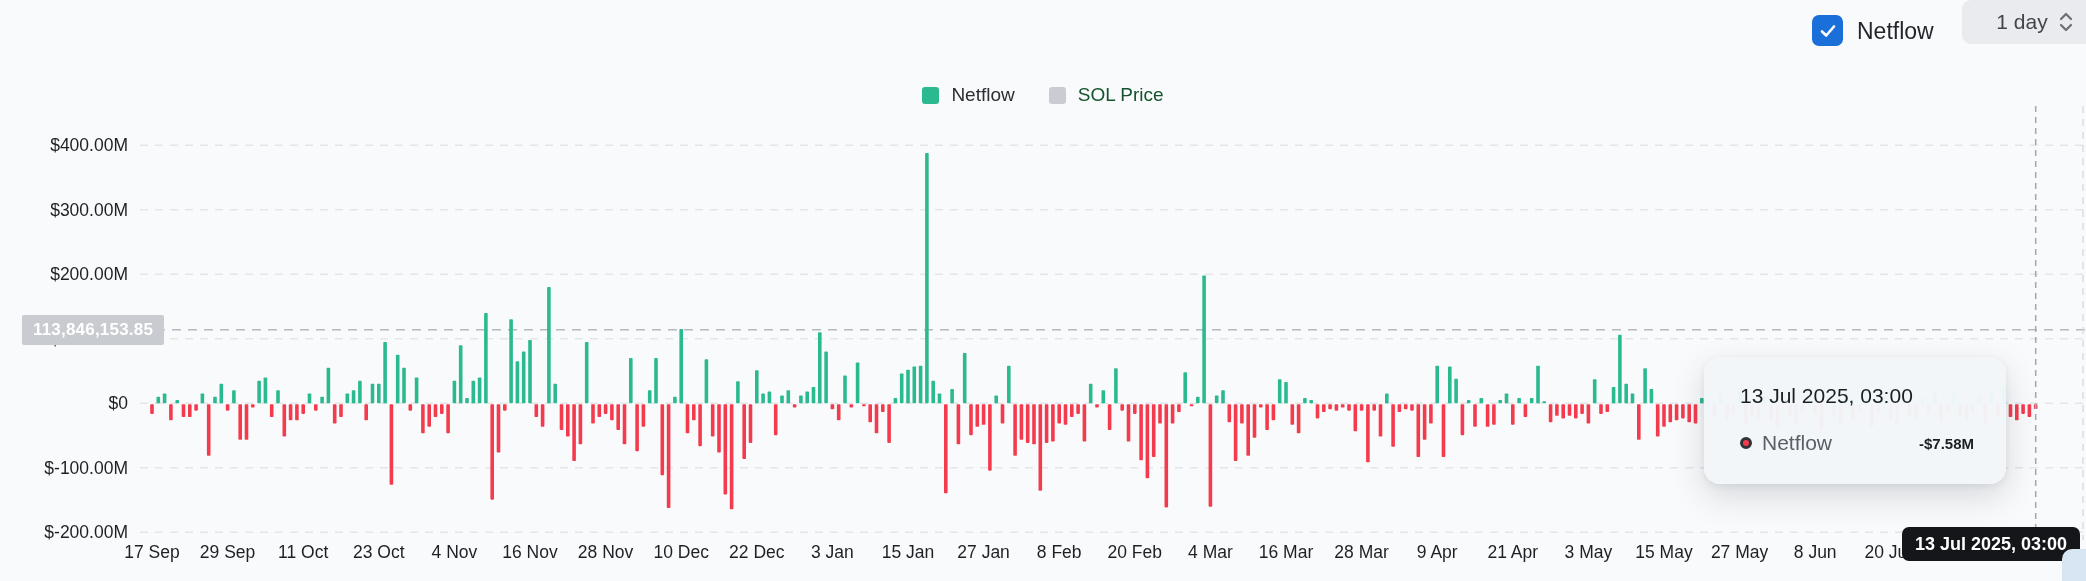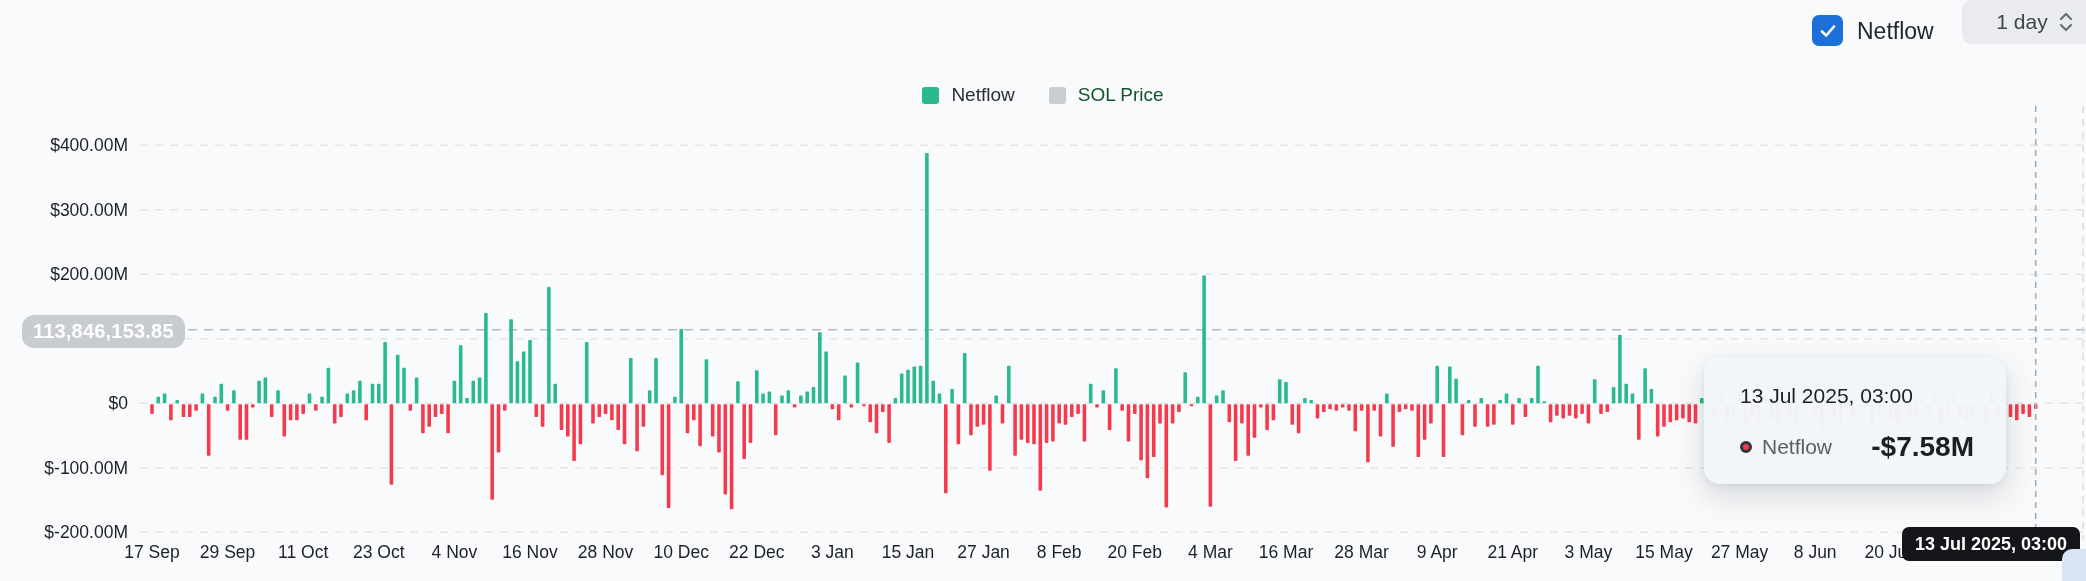--- a/index.html
+++ b/index.html
@@ -11,27 +11,27 @@
   .cb-label{position:absolute;left:1857px;top:18px;font-size:23px;color:#23272c;cursor:pointer;}
   .dropdown{position:absolute;left:1962px;top:0;width:146px;height:44px;border-radius:9px;background:#e9ebee;display:flex;align-items:center;justify-content:center;gap:10px;cursor:pointer;}
   .dropdown .dd-text{font-size:21px;color:#41464c;}
   
   .legend{position:absolute;left:0;top:84px;width:100%;display:flex;justify-content:center;align-items:center;gap:34px;}
   .legend-item{display:flex;align-items:center;gap:12px;cursor:pointer;}
   .swatch{width:17px;height:17px;border-radius:3px;}
   .legend-label{font-size:19px;color:#2b2f34;}
   .legend-item.inactive .legend-label{color:#14532d;}
   
-  .y-badge{position:absolute;left:22px;top:315px;background:#c8cbd0;color:#ffffff;font-size:20px;font-weight:700;padding:5px 11px;border-radius:12px;letter-spacing:0.2px;}
+  .y-badge{position:absolute;left:22px;top:315px;background:#c8cbd0;color:#ffffff;font-size:17px;font-weight:700;padding:5px 11px;border-radius:2px;letter-spacing:0.2px;}
   .tooltip{position:absolute;left:1704px;top:357px;width:302px;height:127px;border-radius:16px;background:rgba(242,246,249,0.97);box-shadow:0 12px 32px rgba(50,60,75,0.18), 0 2px 6px rgba(50,60,75,0.08);padding:27px 32px 0 36px;}
   .tooltip-date{font-size:21px;color:#1b1f24;}
   .tooltip-row{display:flex;align-items:center;margin-top:23px;}
   .tt-dot{width:12px;height:12px;border-radius:50%;background:#f43b4e;border:3.5px solid #30343a;}
   .tt-series{font-size:21px;color:#595f66;margin-left:10px;}
-  .tt-value{font-size:28px;font-weight:700;color:#1b1f24;margin-left:auto;}
+  .tt-value{font-size:15px;font-weight:700;color:#1b1f24;margin-left:auto;}
   .x-axis-tooltip{position:absolute;left:1902px;top:527px;height:34px;line-height:34px;border-radius:7px;background:#141619;color:#ffffff;font-size:18px;font-weight:700;padding:0 13px;white-space:nowrap;}
   .corner-btn{position:absolute;left:2062px;top:549px;width:44px;height:44px;border-radius:10px;background:#d8e6f4;cursor:pointer;}
   svg text{font-family:"Liberation Sans",sans-serif;}
 </style>
 </head>
 <body>
 
 <div id="app">
 
 

